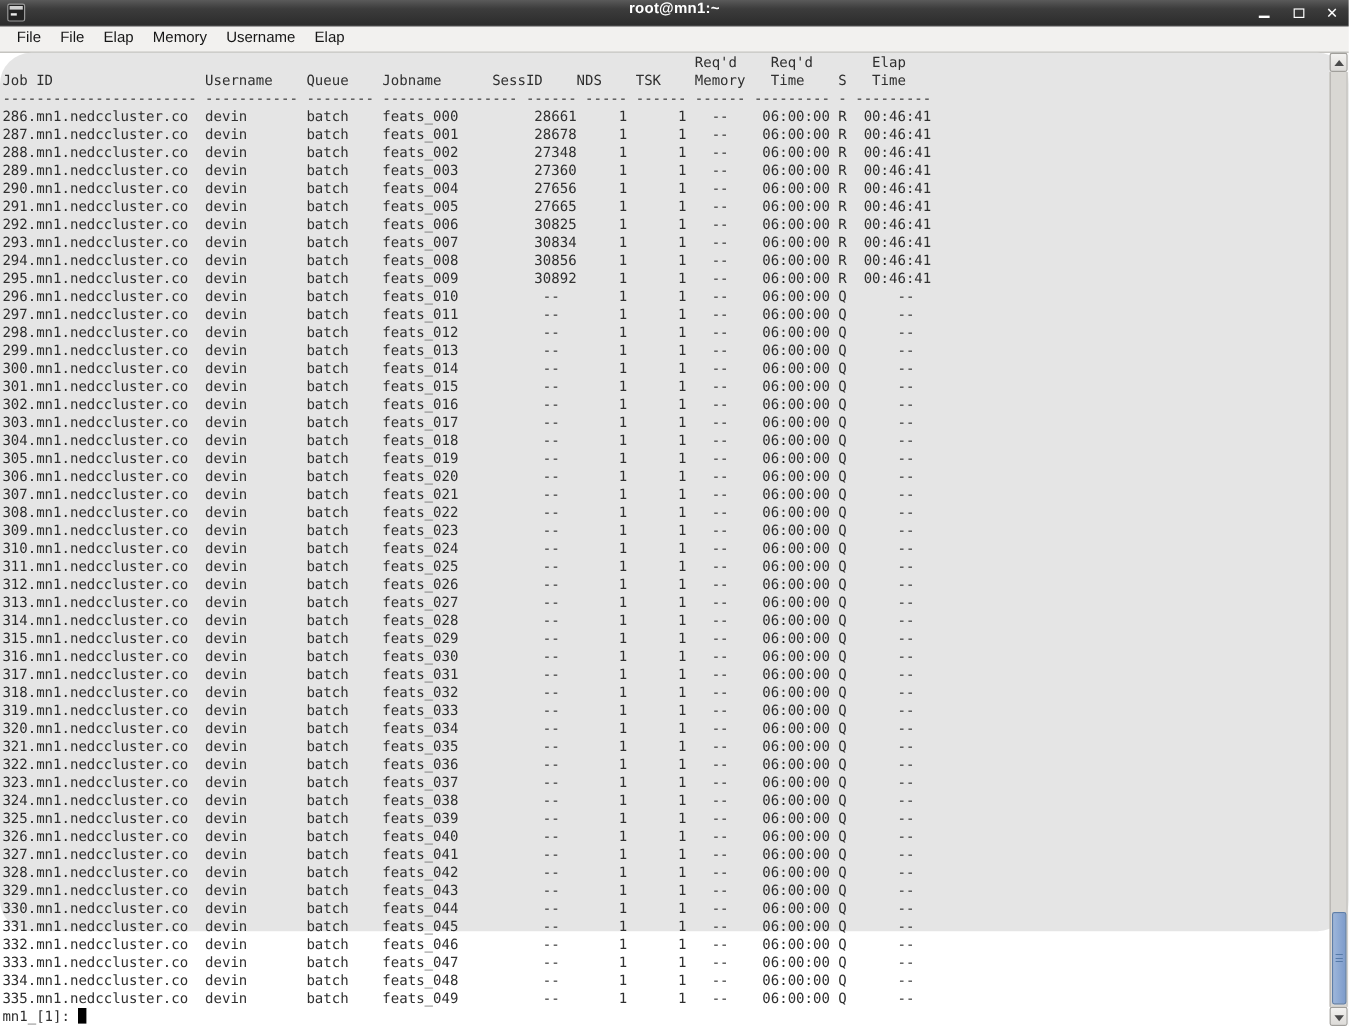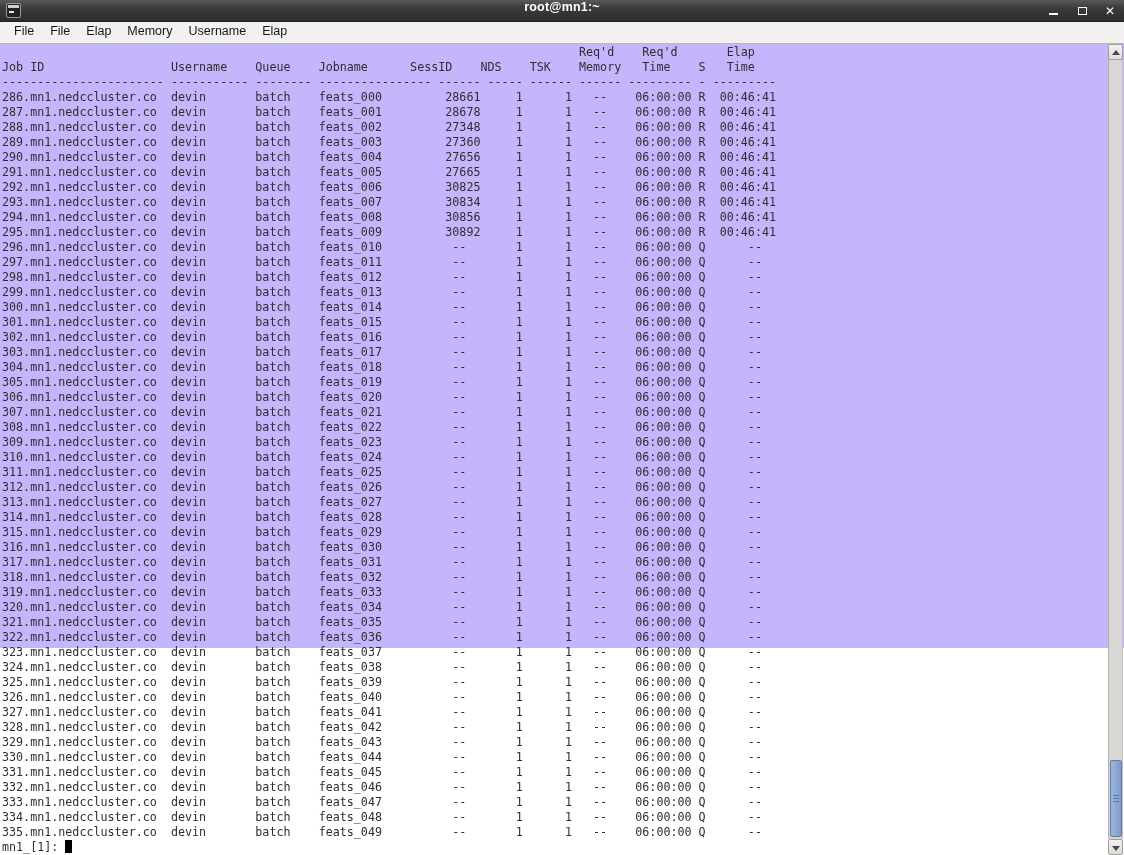--- a/index.html
+++ b/index.html
@@ -37,21 +37,21 @@
   .ctrl-close{color:#fff;font-size:12px;font-weight:bold;line-height:12px;text-align:center;}
   
   .menubar{
     height:22px;background:#f2f1ef;border-bottom:1px solid #bab8b4;
     display:flex;align-items:flex-start;padding-left:6px;box-sizing:border-box;
     font-size:12.5px;color:#161616;
   }
   .menu-item{padding:2px 8px;border-radius:2px;cursor:default;}
   
   .terminal{
-    position:relative;height:604px;background:#c4b5fd;color:#2f2f2f;
+    position:relative;height:732px;background:#e5e5e5;color:#2f2f2f;border-radius:26px;
   }
   .terminal pre{
     margin:0;padding:1px 0 0 2px;
     font-family:"DejaVu Sans Mono","Liberation Mono",monospace;
     font-size:11.7px;line-height:15px;white-space:pre;
   }
   .cursor{
     display:inline-block;width:7px;height:13px;background:#000;
     vertical-align:middle;margin-top:-2px;
   }

